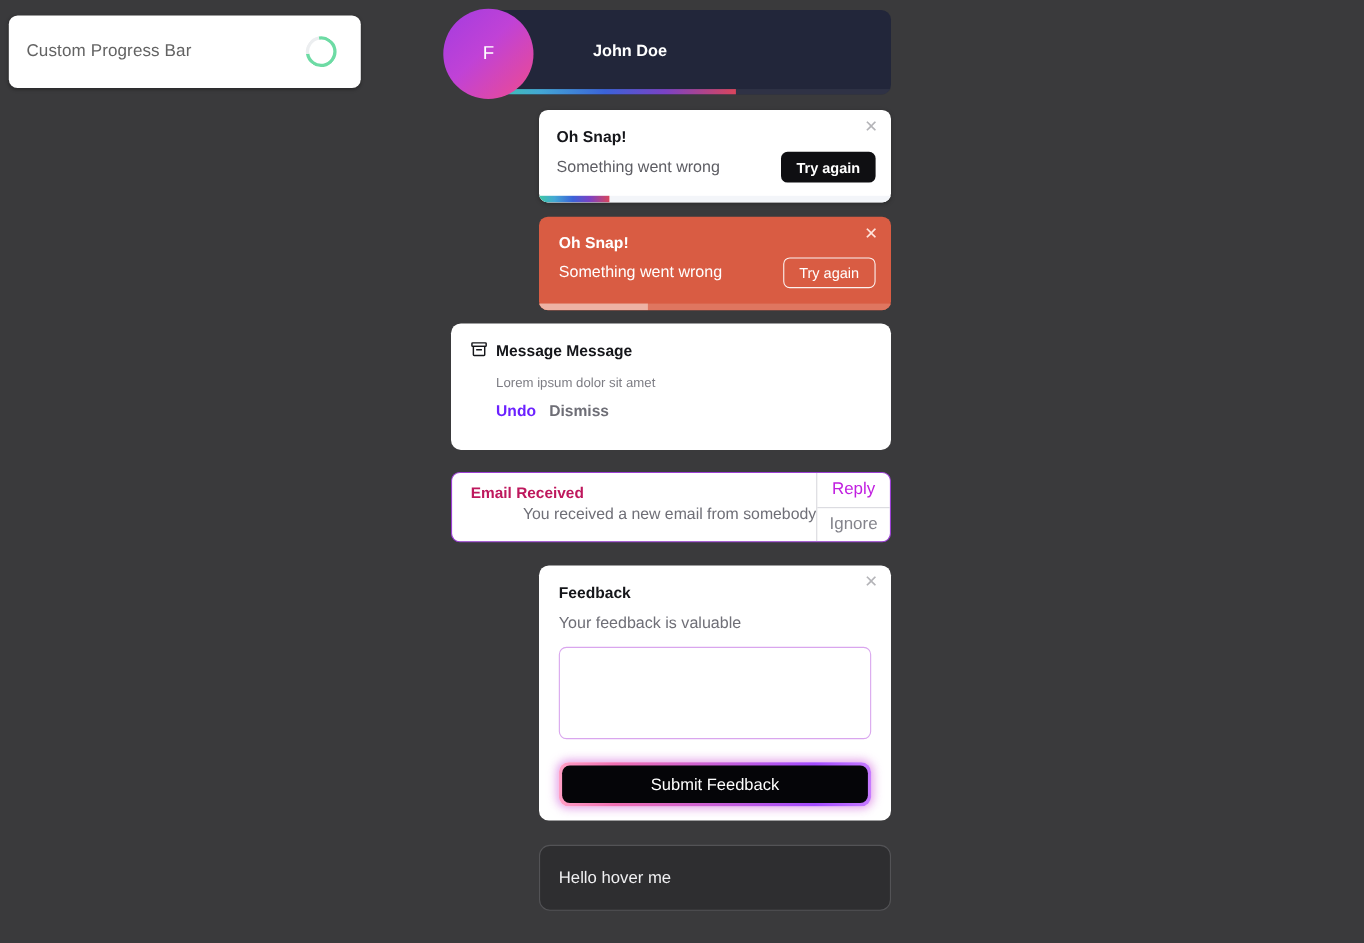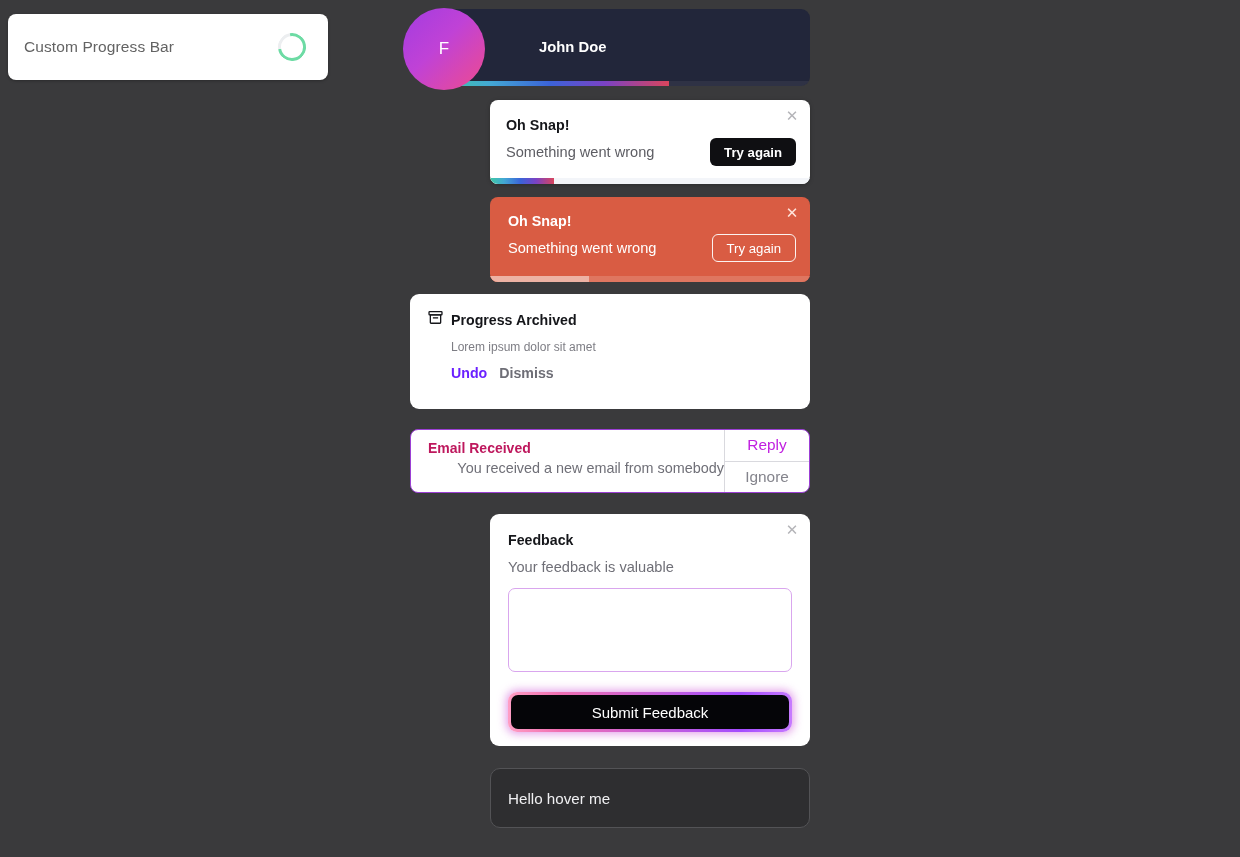--- a/index.html
+++ b/index.html
@@ -302,21 +302,21 @@
     font-weight: bold;
     color: #be185d;
   }
   .email-sub {
     margin-top: 4px;
     font-size: 14.4px;
     color: #6f6f77;
     text-align: right;
   }
   .email-actions {
-    width: 85px;
+    width: 67px;
     border-left: 1px solid #d9d9de;
     display: flex;
     flex-direction: column;
   }
   .email-action {
     flex: 1;
     display: flex;
     align-items: center;
     justify-content: center;
     font-family: "Liberation Sans", sans-serif;
@@ -444,21 +444,21 @@
 
 <div class="card-archive">
   <div class="archive-head">
     <span>
       <svg width="15" height="15" viewBox="0 0 16 16" fill="none" stroke="#15161a" stroke-width="1.4">
         <rect x="1.1" y="1.8" width="13.8" height="3.4" rx="0.7"></rect>
         <path d="M2.5 5.2h11v8.2a0.7 0.7 0 0 1-0.7 0.7H3.2a0.7 0.7 0 0 1-0.7-0.7z"></path>
         <line x1="5.2" y1="8.4" x2="10.8" y2="8.4"></line>
       </svg>
     </span>
-    <span class="archive-title">Progress Archived</span>
+    <span class="archive-title">Message Message</span>
   </div>
   <div class="archive-sub">Lorem ipsum dolor sit amet</div>
   <div class="archive-actions">
     <button class="link-undo">Undo</button>
     <button class="link-dismiss">Dismiss</button>
   </div>
 </div>
 
 <div class="card-email">
   <div class="email-body">

